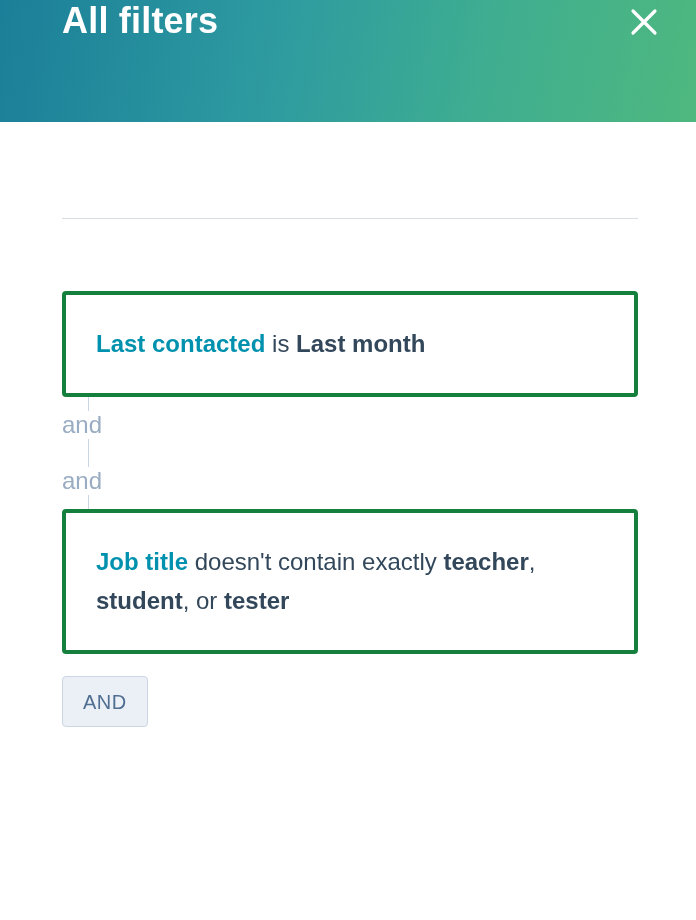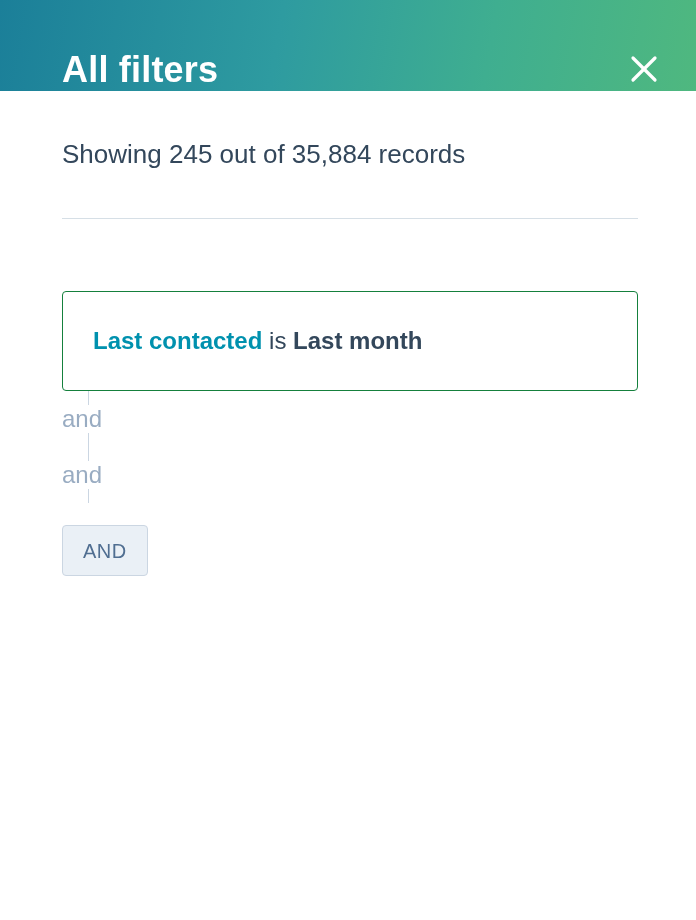--- a/index.html
+++ b/index.html
@@ -1,42 +1,42 @@
 <!DOCTYPE html>
 <html><head>
 <meta charset="utf-8">
 <style>
   * { box-sizing: border-box; margin: 0; padding: 0; }
   html, body { width: 696px; height: 920px; font-family: -apple-system, BlinkMacSystemFont, "Segoe UI", Helvetica, Arial, sans-serif; color: #33475b; background:#fff;}
   .header {
-    height: 91px;
+    height: 122px;
     background: linear-gradient(100deg, #1b7f99 0%, #2e9ba0 40%, #3fae90 70%, #4fb87f 100%);
     display: flex;
-    align-items: flex-end;
+    align-items: flex-start;
     justify-content: space-between;
     padding: 0 30px 0 62px;
   }
   .header h1 {
     color: #fff;
     font-size: 36px;
     font-weight: 600;
     letter-spacing: 0.2px;
   }
   .close-btn {
     width: 44px; height: 44px;
     display:flex; align-items:center; justify-content:center;
     cursor:pointer;
   }
   .close-btn svg { stroke:#fff; stroke-width:3.2; stroke-linecap:round;}
   .content { padding: 48px 58px 0 62px; }
   .showing { font-size: 26px; color:#33475b; font-weight:400; }
   .divider { border:none; border-top:1px solid #d6dfe6; margin-top:48px; }
   .filters-region { margin-top:72px; position:relative; }
   .filter-card {
-    border:1px solid #15803d;
+    border:4px solid #15803d;
     border-radius:4px;
     padding:30px 30px;
     font-size:24px;
     line-height:1.6;
     background:#fff;
     cursor:pointer;
   }
   .connector-wrap { position:relative; height:56px; }
   .connector-line { position:absolute; left:26px; top:0; bottom:0; width:1px; background:#cbd6e2;}
   .connector-text {
@@ -68,31 +68,29 @@
   <h1>All filters</h1>
   <div class="close-btn">
     <svg width="30" height="30" viewBox="0 0 30 30">
         <line x1="4" y1="4" x2="26" y2="26"></line>
         <line x1="26" y1="4" x2="4" y2="26"></line>
       </svg>
   </div>
 </div>
 
 <div class="content">
-  <div class="showing">
-    <span>Showing </span><span>245</span><span> out of </span><span>35,884</span><span> records</span>
-  </div>
   <hr class="divider">
 
   <div class="filters-region" id="filters-list">
       <div class="filter-card"><span class="prop">Last contacted</span><span class="op"> is </span><span><span class="val">Last month</span></span></div>
       <div class="connector-wrap">
         <div class="connector-line"></div>
         <div class="connector-text">and</div>
       </div>
       <div class="connector-wrap">
         <div class="connector-line"></div>
         <div class="connector-text">and</div>
       </div>
+      <div class="filter-card"><span class="prop">Job title</span><span class="op"> doesn't contain exactly </span><span><span class="val">teacher</span>, <span class="val">student</span>, or <span class="val">tester</span></span></div>
     </div>
 
   <button class="and-btn">AND</button>
 </div>
 
 </body></html>

